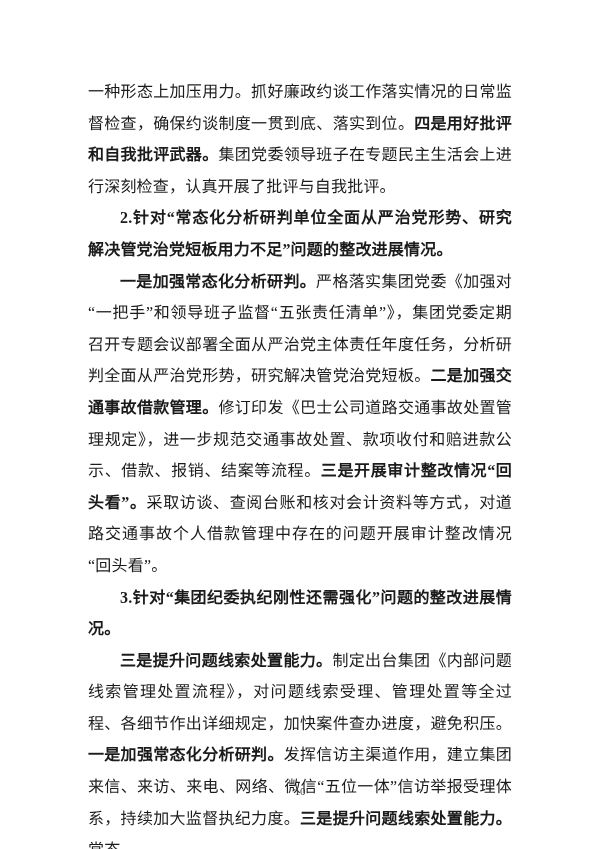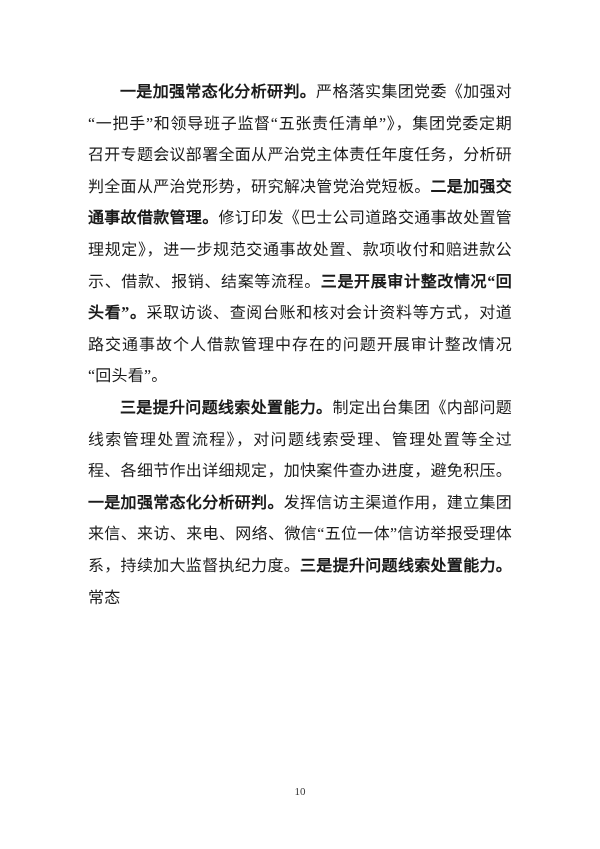--- a/index.html
+++ b/index.html
@@ -47,17 +47,20 @@
     line-height: 14px;
     color: #3a3a3a;
     font-family: Liberation Serif, serif;
   }
 </style>
 </head>
 <body>
 
 <div class="page">
   <div class="doc-body">
+      <p class="para"><span>一种形态上加压用力。抓好廉政约谈工作落实情况的日常监督检查，确保约谈制度一贯到底、落实到位。</span><span class="run-bold">四是用好批评和自我批评武器。</span><span>集团党委领导班子在专题民主生活会上进行深刻检查，认真开展了批评与自我批评。</span></p>
+      <p class="para indent"><span class="run-bold">2.针对“常态化分析研判单位全面从严治党形势、研究解决管党治党短板用力不足”问题的整改进展情况。</span></p>
       <p class="para indent"><span class="run-bold">一是加强常态化分析研判。</span><span>严格落实集团党委《加强对“一把手”和领导班子监督“五张责任清单”》，集团党委定期召开专题会议部署全面从严治党主体责任年度任务，分析研判全面从严治党形势，研究解决管党治党短板。</span><span class="run-bold">二是加强交通事故借款管理。</span><span>修订印发《巴士公司道路交通事故处置管理规定》，进一步规范交通事故处置、款项收付和赔进款公示、借款、报销、结案等流程。</span><span class="run-bold">三是开展审计整改情况“回头看”。</span><span>采取访谈、查阅台账和核对会计资料等方式，对道路交通事故个人借款管理中存在的问题开展审计整改情况“回头看”。</span></p>
+      <p class="para indent"><span class="run-bold">3.针对“集团纪委执纪刚性还需强化”问题的整改进展情况。</span></p>
       <p class="para indent"><span class="run-bold">三是提升问题线索处置能力。</span><span>制定出台集团《内部问题线索管理处置流程》，对问题线索受理、管理处置等全过程、各细节作出详细规定，加快案件查办进度，避免积压。</span><span class="run-bold">一是加强常态化分析研判。</span><span>发挥信访主渠道作用，建立集团来信、来访、来电、网络、微信“五位一体”信访举报受理体系，持续加大监督执纪力度。</span><span class="run-bold">三是提升问题线索处置能力。</span><span>常态</span></p>
     </div>
   <div class="page-footer">10</div>
 </div>
 
 </body></html>

